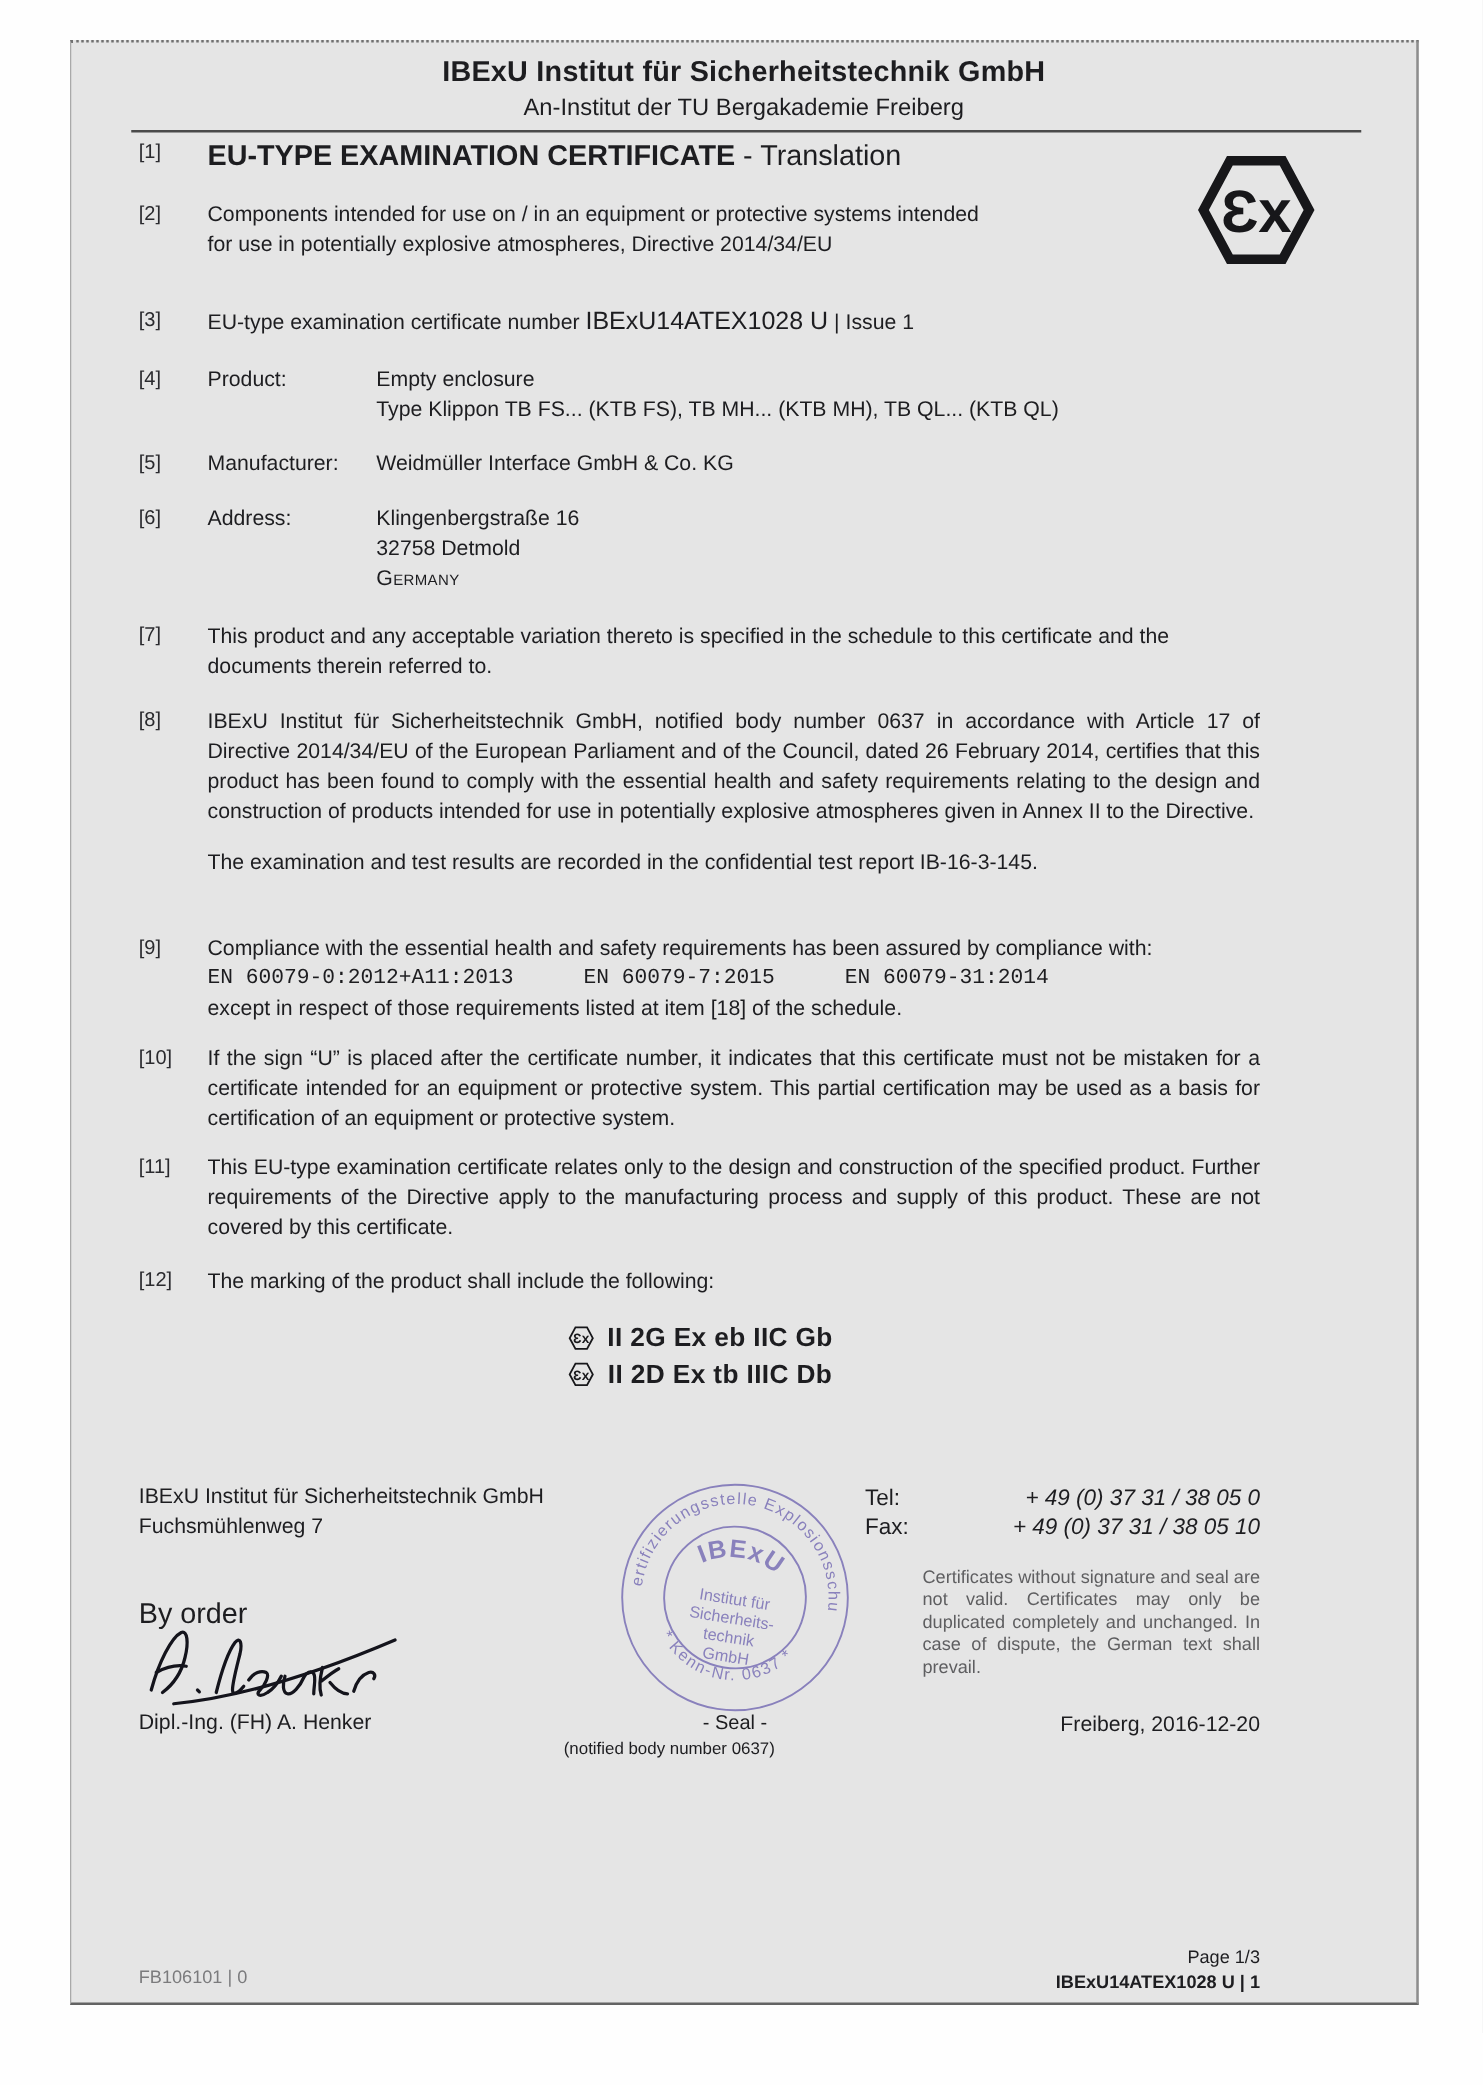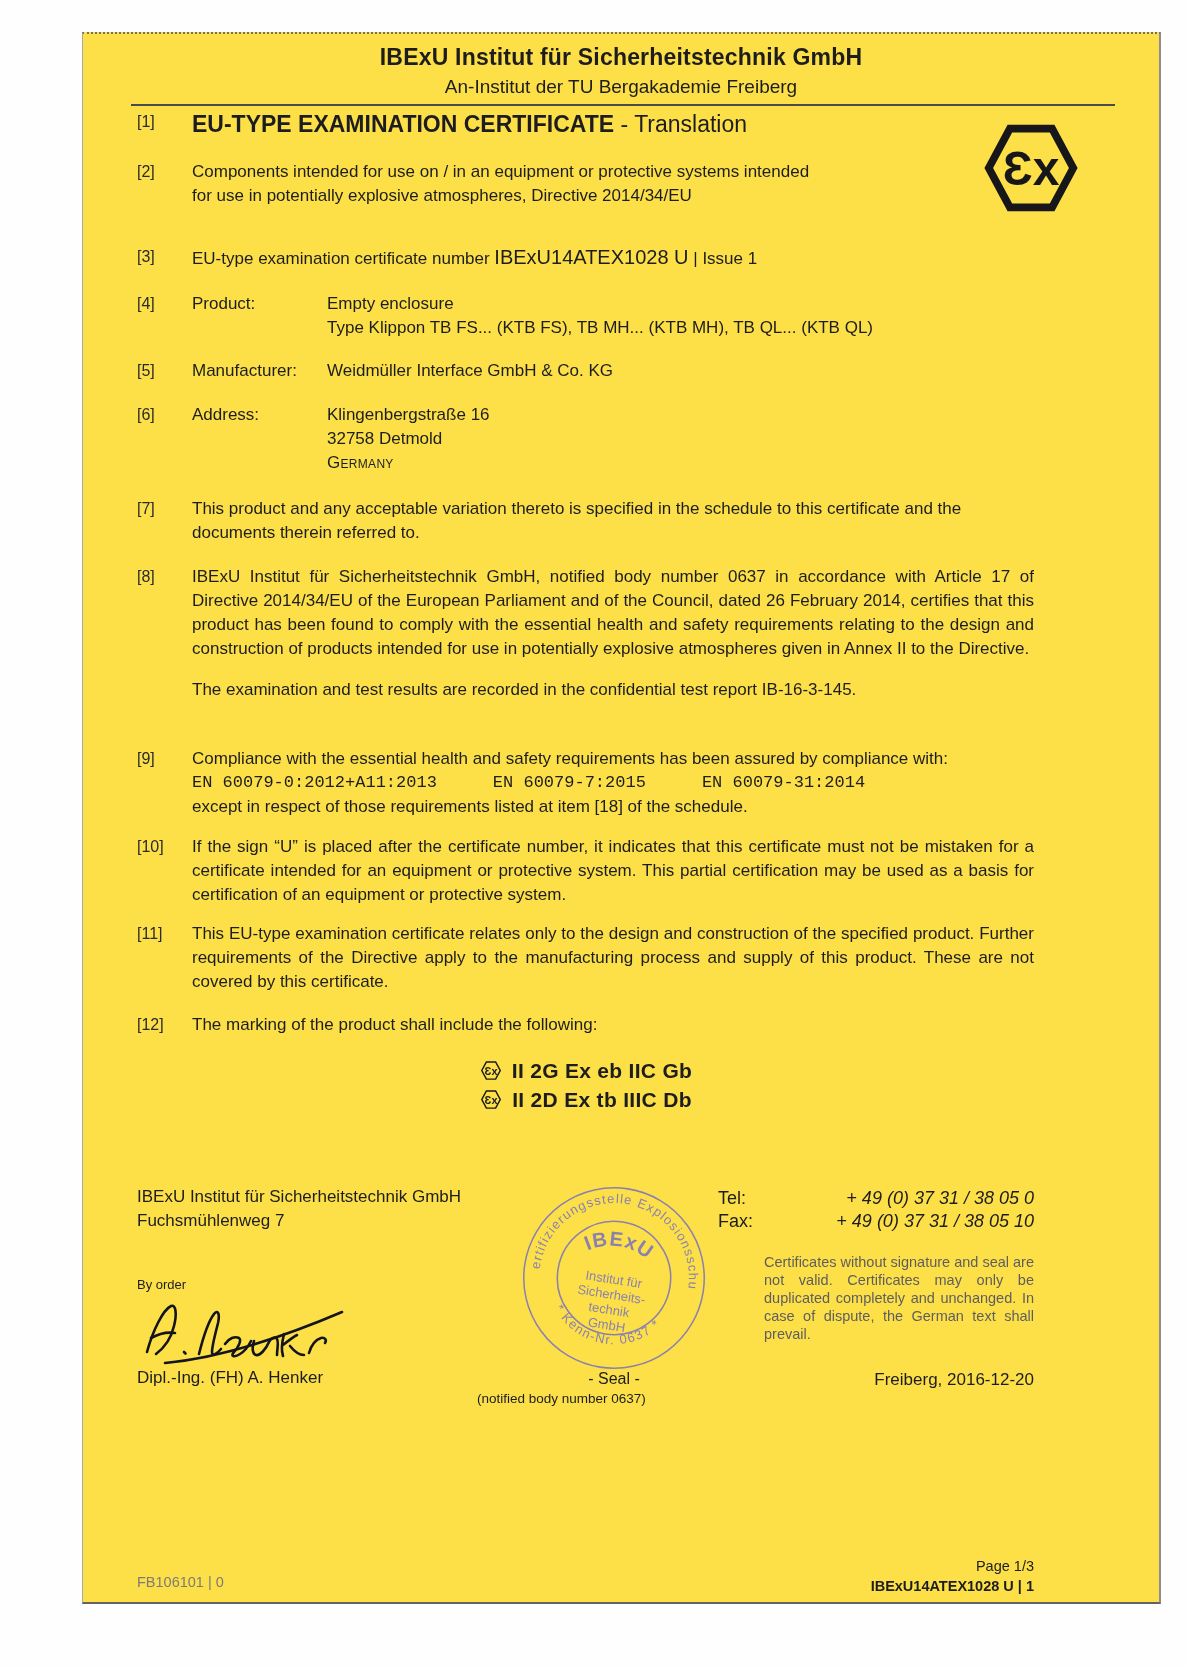--- a/index.html
+++ b/index.html
@@ -1,21 +1,21 @@
 <!DOCTYPE html>
 <html><head>
 <meta charset="utf-8">
 <style>
   * { margin:0; padding:0; box-sizing:border-box; }
   html,body { width:1186px; height:1668px; background:#fefefe; font-family:"Liberation Sans","DejaVu Sans",sans-serif; color:#1d1d20; }
   .canvas { position:relative; width:1186px; height:1668px; overflow:hidden; }
   .sheet {
-    position:absolute; left:56px; top:32px; width:1079px; height:1572px; background:#fde047;
+    position:absolute; left:56px; top:32px; width:1079px; height:1572px; background:#e5e5e5;
     border-left:1px solid #a9a9a9; border-right:2px solid #8d8d8d;
-    border-top:2px dotted #707070; border-bottom:2px solid #636363;margin-left:26px;
+    border-top:2px dotted #707070; border-bottom:2px solid #636363;
   }
   .hdr-title { position:absolute; top:10px; left:0; right:0; text-align:center; font-size:23px; font-weight:bold; letter-spacing:.2px; }
   .hdr-sub   { position:absolute; top:42px; left:0; right:0; text-align:center; font-size:19px; }
   .hdr-rule  { position:absolute; top:70px; left:48px; right:44px; border-top:2px solid #4a4a4a; }
 
   .section { position:absolute; left:54px; right:125px; display:grid; grid-template-columns:55px 1fr; font-size:17px; line-height:24px; }
   .num { font-size:16px; color:#2a2a2e; }
   .just { text-align:justify; }
   .b { font-weight:normal; }
   .kv { display:grid; grid-template-columns:135px 1fr; }
@@ -25,21 +25,21 @@
   .s1-suffix { font-weight:normal; }
 
   .ex-logo { position:absolute; top:84px; right:80px; width:96px; height:100px; }
   .ex-logo svg { width:100%; height:100%; }
 
   .markings { position:absolute; left:54px; right:125px; top:1022px; text-align:center; }
   .marking-line { display:flex; justify-content:center; align-items:center; gap:9px; font-size:21px; font-weight:bold; line-height:29px; letter-spacing:.3px; }
   .mini-hex { width:24px; height:21px; flex:0 0 auto; }
 
   .contact-left { position:absolute; left:54px; top:1151px; font-size:17px; line-height:24px; width:420px; }
-  .by-order { position:absolute; left:54px; top:1243px; font-size:13px; }
+  .by-order { position:absolute; left:54px; top:1243px; font-size:23px; }
   .sig { position:absolute; left:54px; top:1262px; width:225px; height:70px; }
   .signer { position:absolute; left:54px; top:1334px; font-size:17px; }
 
   .seal-wrap { position:absolute; left:434px; top:1148px; width:194px; height:192px; transform:rotate(9deg); opacity:.92; }
   .seal-label { position:absolute; left:434px; top:1336px; width:194px; text-align:center; font-size:16px; }
   .seal-note  { position:absolute; left:394px; top:1357px; width:274px; font-size:13.5px; }
 
   .contact-right { position:absolute; right:125px; top:1153px; width:316px; }
   .telfax { display:grid; grid-template-columns:58px 1fr; font-size:18px; line-height:23px; }
   .telfax .v { text-align:right; white-space:nowrap;font-style:italic; }

